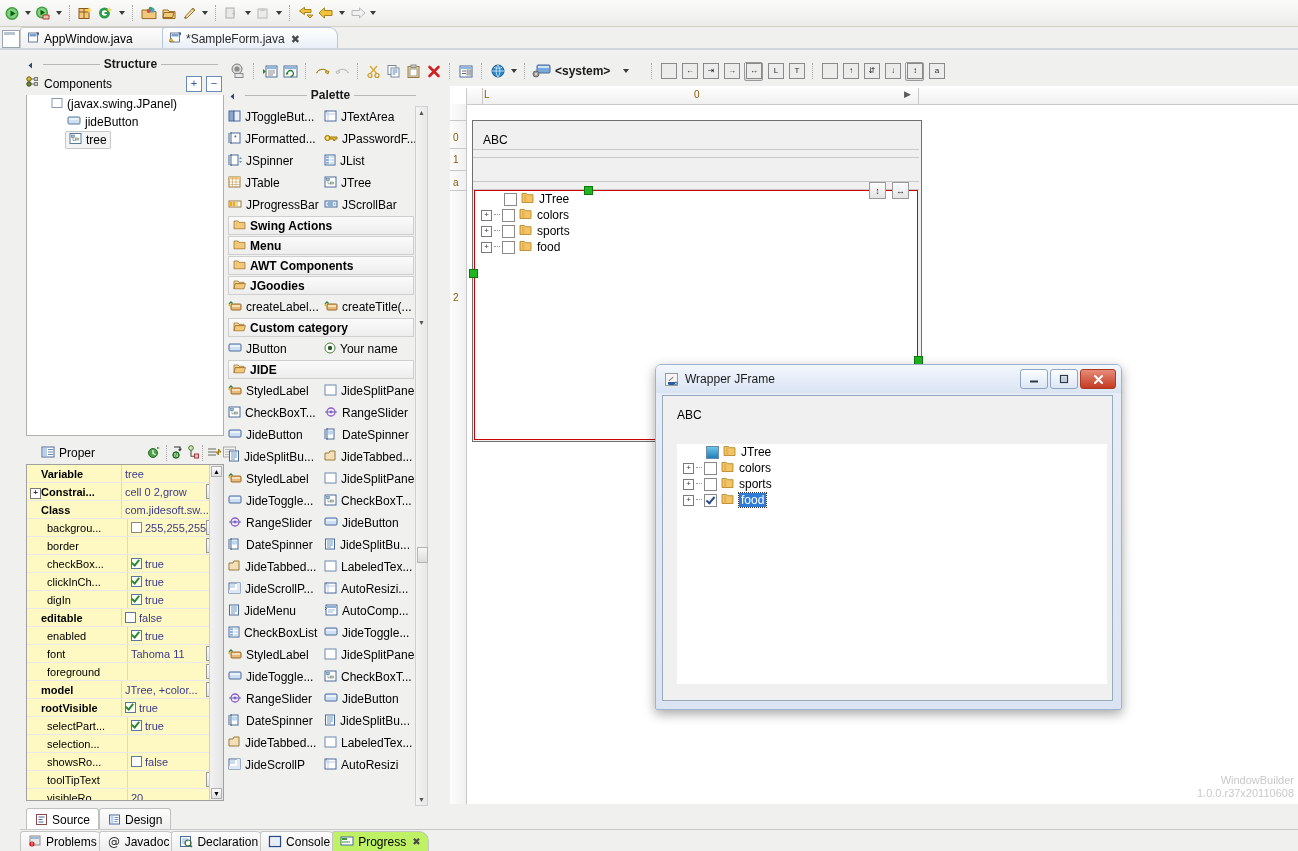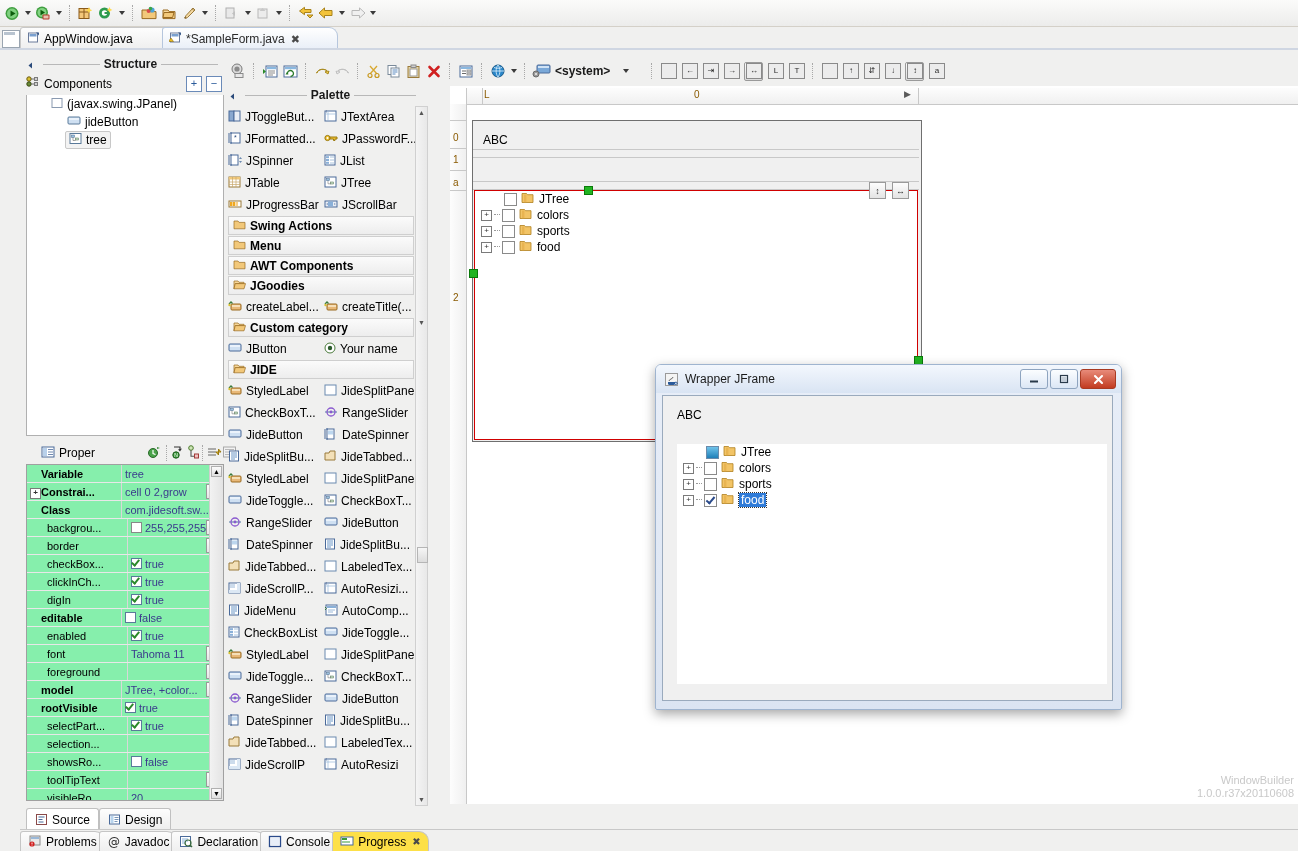--- a/index.html
+++ b/index.html
@@ -40,21 +40,21 @@
   #compbar{position:absolute;left:26px;top:75px;width:196px;height:18px;
     display:flex;align-items:center;}
   #comptree{position:absolute;left:26px;top:95px;width:196px;height:340px;
     background:#fff;border:1px solid #b0b0b0;border-top:none;}
   .trow{height:18px;display:flex;align-items:center;font-size:12px;}
   .trow .ti{margin-right:4px;}
   .tsel{border:1px solid #c8c8c8;background:#f3f3f3;border-radius:2px;padding:0 3px;}
   
   #propbar{position:absolute;left:41px;top:443px;width:196px;height:20px;display:flex;align-items:center;}
   #proptbl{position:absolute;left:26px;top:464px;width:196px;height:335px;
-    background:#86efac;border:1px solid #a0a0a0;overflow:hidden;}
+    background:#fef9c3;border:1px solid #a0a0a0;overflow:hidden;}
   .prow{display:flex;height:17px;border-bottom:1px solid #e8e8e8;font-size:11px;}
   .pname{width:80px;padding-left:20px;display:flex;align-items:center;
     border-right:1px solid #d8d8d8;overflow:hidden;white-space:nowrap;}
   .pname.b{font-weight:bold;padding-left:14px;}
   .pval{flex:1;display:flex;align-items:center;padding-left:3px;color:#3a3a8c;
     white-space:nowrap;overflow:hidden;position:relative;}
   .ell{position:absolute;right:1px;top:1px;width:14px;height:13px;border:1px solid #999;
     background:linear-gradient(#fdfdfd,#e6e6e6);font-size:9px;line-height:11px;text-align:center;color:#333;}
   .cb{width:9px;height:9px;border:1px solid #5a7a9a;background:#fff;margin-right:3px;
     display:inline-block;position:relative;flex:none;}
@@ -131,21 +131,21 @@
   #srcdesign{position:absolute;left:26px;top:808px;width:430px;height:22px;display:flex;}
   .sdtab{height:21px;display:flex;align-items:center;padding:0 8px;font-size:12px;
     border:1px solid #c0c0c0;border-bottom:none;border-radius:3px 3px 0 0;
     background:linear-gradient(#fdfdfd,#eeeeee);}
   .sdtab.active{background:#fff;}
   #botline{position:absolute;left:20px;top:829px;width:1278px;height:1px;background:#c8c8c8;}
   #bottabs{position:absolute;left:20px;top:832px;width:1278px;height:19px;display:flex;align-items:flex-end;}
   .btab{height:19px;display:flex;align-items:center;padding:0 7px;font-size:12px;
     border:1px solid #c5c5c5;border-bottom:none;border-radius:3px 10px 0 0;
     background:linear-gradient(#fcfcfc,#efefef);margin-right:-6px;}
-  .btab.active{background:#fde047;}
+  .btab.active{background:#bef264;}
   #wbmark{position:absolute;right:4px;top:774px;text-align:right;font-size:11px;color:#c9c9c9;line-height:13px;}
 </style>
 </head>
 <body>
 
 <div id="toolbar">
   <div style="display:flex;align-items:center;height:26px;padding-left:2px;">
 
     <div class="tb-grp">
       <div class="tb-btn">

